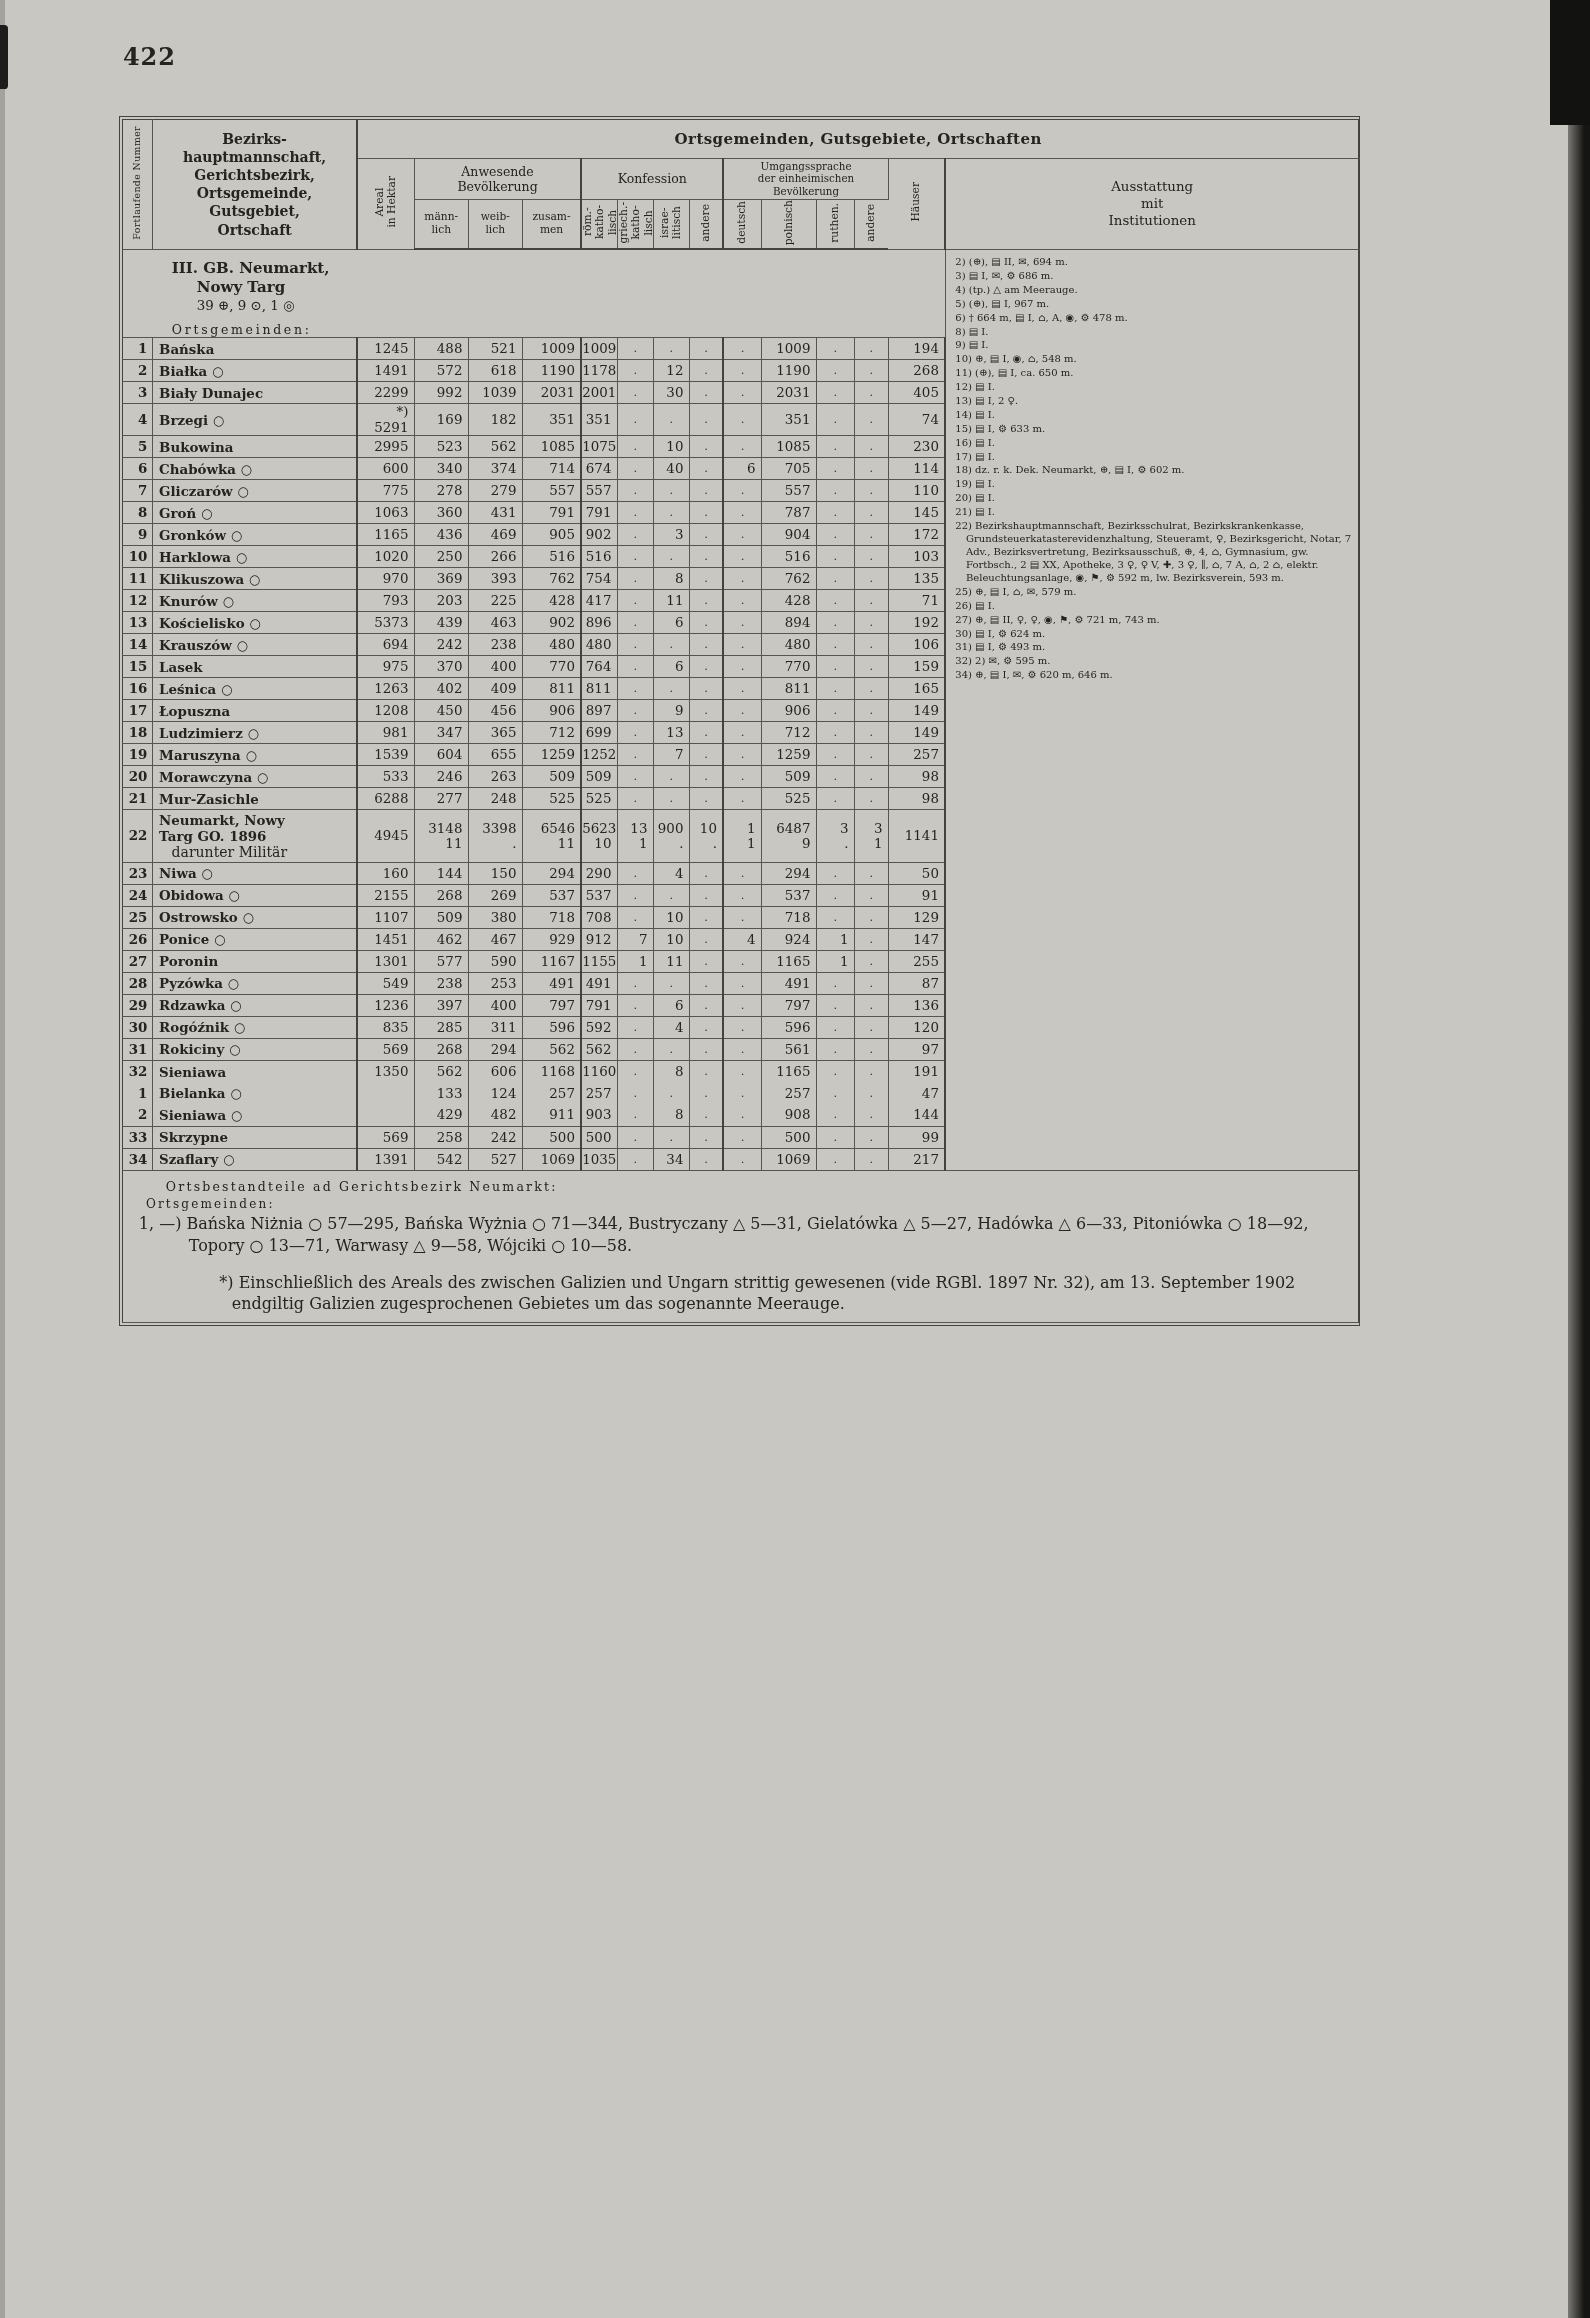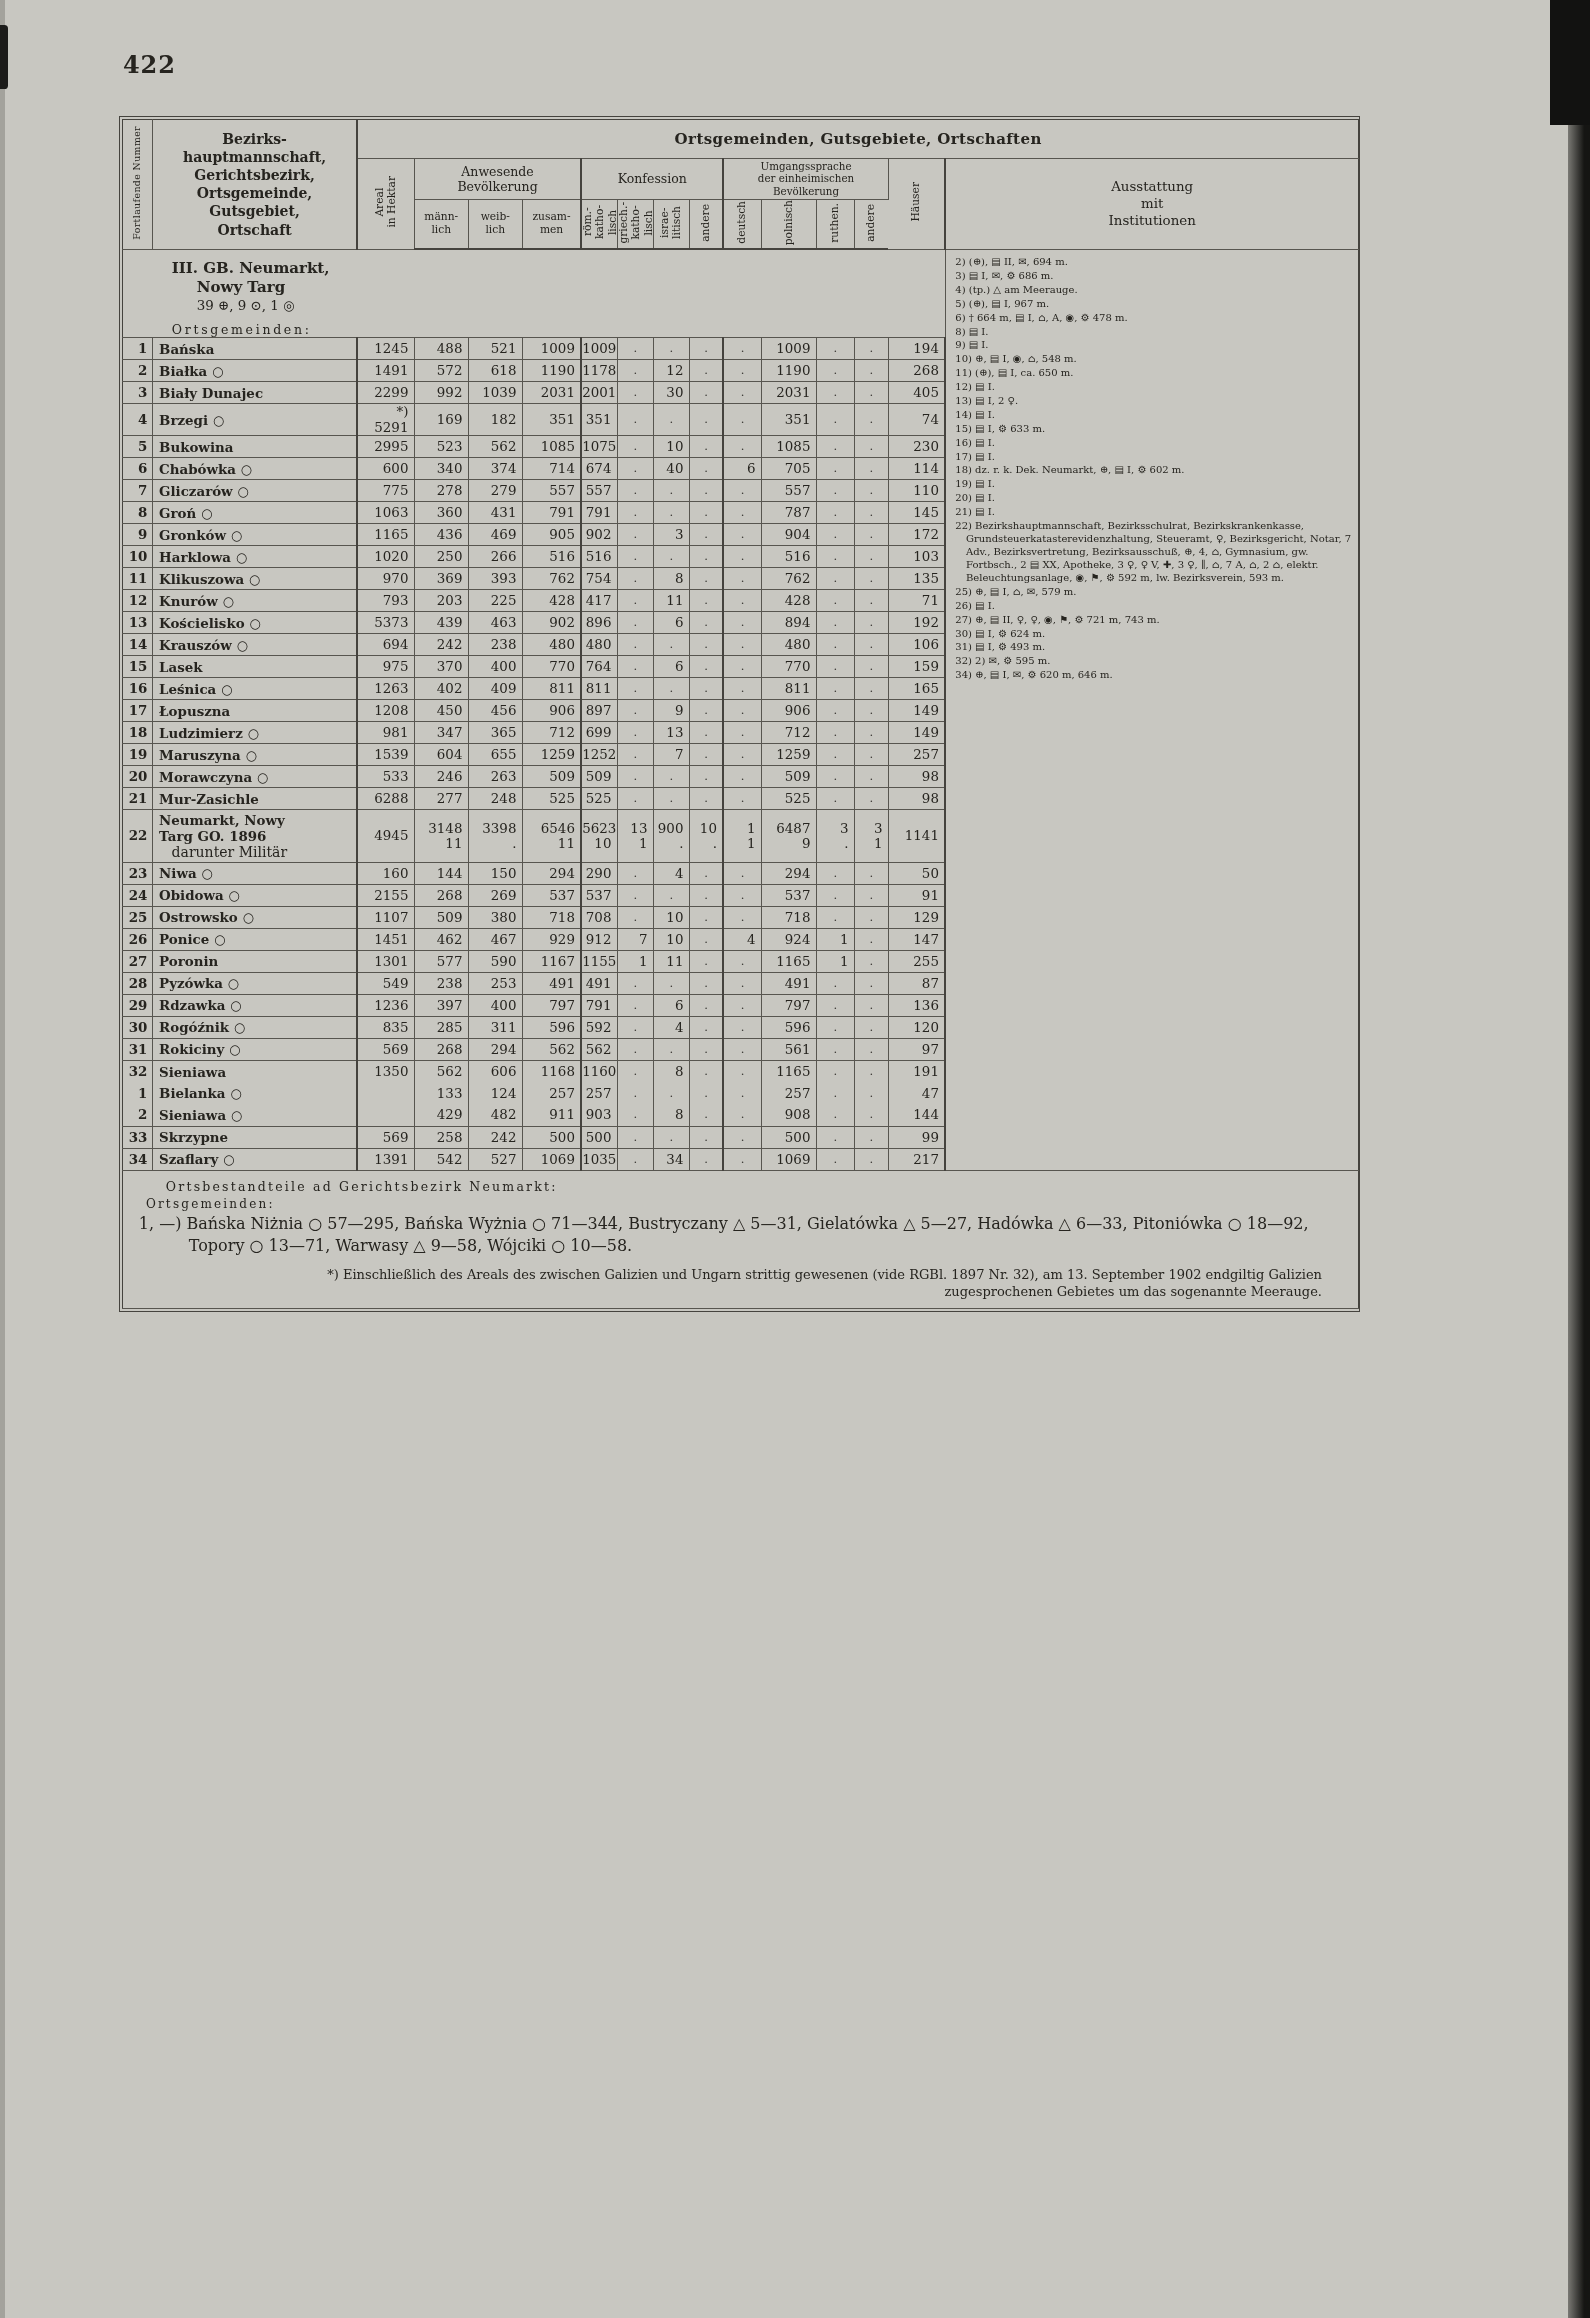--- a/index.html
+++ b/index.html
@@ -14,21 +14,21 @@
     font-family: "DejaVu Serif", serif;
     color: #26241f;
   }
   
   .edge-right { position:absolute; right:0; top:0; width:23px; height:100%;
     background: linear-gradient(to right, #7a7974, #151513 70%); z-index:5; }
   .corner-tr { position:absolute; right:0; top:0; width:41px; height:125px; background:#121211; z-index:6; }
   .edge-left { position:absolute; left:0; top:0; width:4.5px; height:100%; background:#a3a29c; z-index:5; }
   .blob-tl { position:absolute; left:0; top:25px; width:8px; height:64px; background:#1c1c1a; border-radius:0 3.6px 3.6px 0; z-index:6; }
 
-  .page-number { position:absolute; left:123px; top:50px; font-size:24px; font-weight:bold; letter-spacing:0.9px; }
+  .page-number { position:absolute; left:123px; top:42px; font-size:24px; font-weight:bold; letter-spacing:0.9px; }
   .page-title  { position:absolute; left:119px; top:75px; width:880px; text-align:center;
                  font-size:24px; font-weight:bold; letter-spacing:0.4px; }
 
   .table-frame {
     position:absolute; left:119px; top:116px; width:1241px;
     border:0.9px solid #45433e; padding:1.8px; background:#c8c7c1;
   }
   table { border-collapse:collapse; table-layout:fixed; width:100%; border:0.9px solid #45433e; }
   th, td {
     border-right:0.9px solid #57554f;
@@ -74,21 +74,21 @@
   
   .notes-cell { vertical-align:top; padding:5.4px 5.4px 5.4px 9px; }
   .notes-cell p { margin:0 0 0.9px 0; font-size:10px; line-height:1.3;
                   text-indent:-10.7px; padding-left:10.7px; }
 
   
   .bottom-cell { border-top:0.9px solid #45433e; vertical-align:top; height:132px; padding:9px 36px 7.1px 16px; }
   .bn1 { margin:0 0 0 27px; font-size:12.5px; letter-spacing:2.2px; }
   .bn2 { margin:3.6px 0 0 7.1px; font-size:12px; letter-spacing:2.2px; }
   .bn3 { margin:1.8px 0 0 0; font-size:16px; line-height:1.35; padding-left:50px; text-indent:-50px; }
-  .bn4 { margin:9px 0 0 0; font-size:13px; line-height:1.35; padding-left:93px; text-indent:-12.5px;text-align:right; }
+  .bn4 { margin:15px 0 0 0; font-size:16px; line-height:1.35; padding-left:93px; text-indent:-12.5px; }
 </style>
 </head>
 <body>
 
 <div class="sheet">
   <div class="edge-right"></div>
   <div class="corner-tr"></div>
   <div class="edge-left"></div>
   <div class="blob-tl"></div>
 

